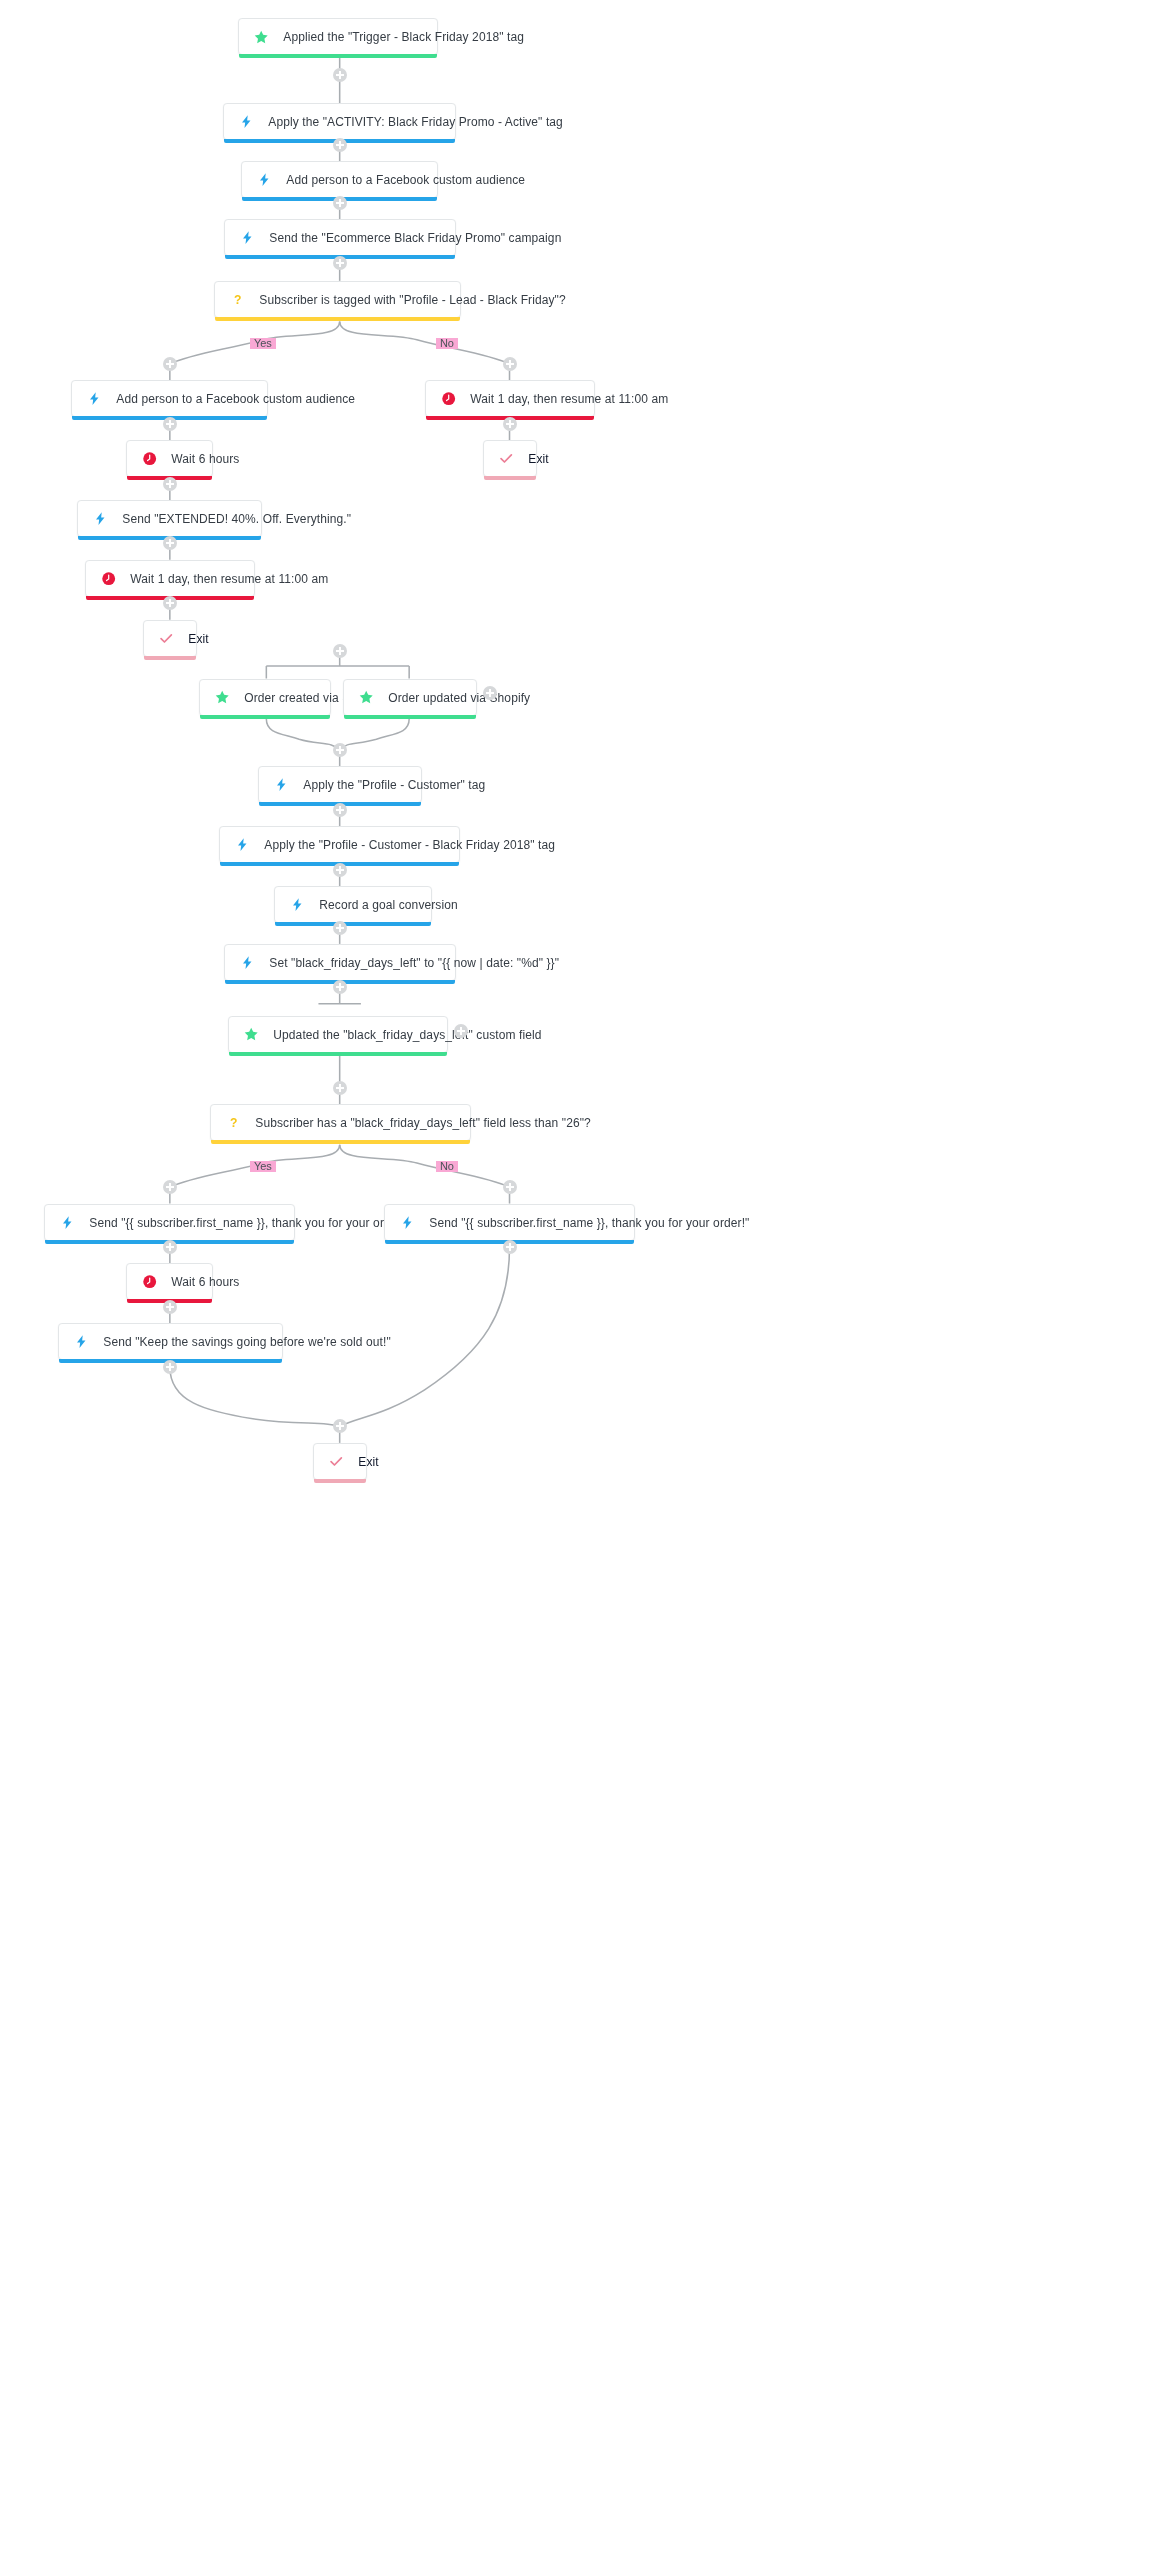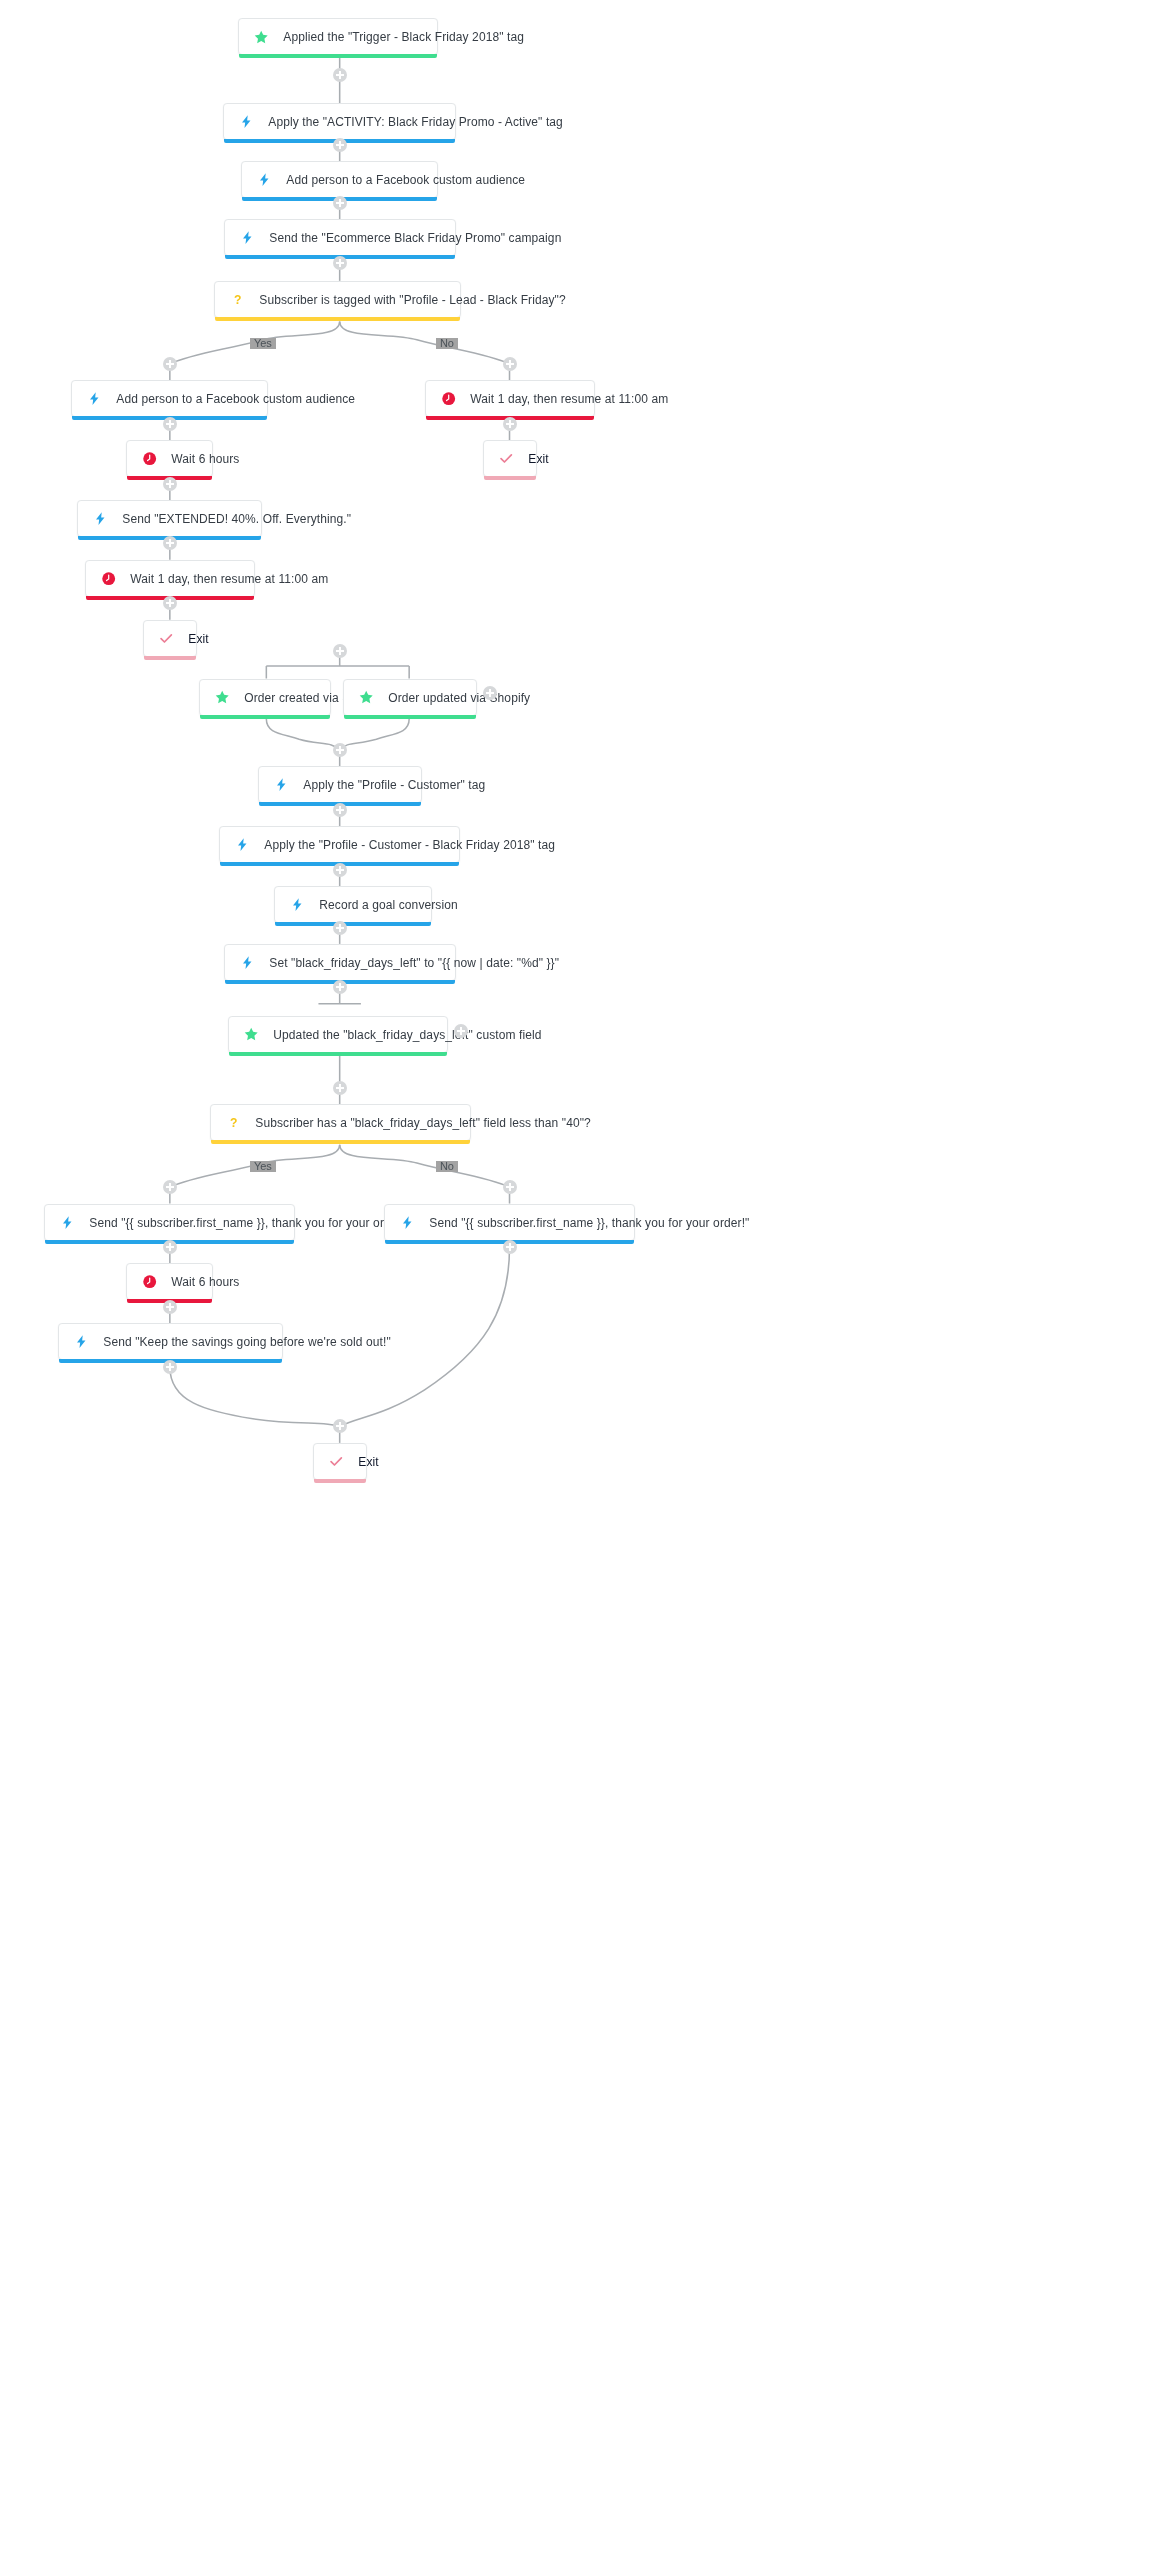--- a/index.html
+++ b/index.html
@@ -92,21 +92,21 @@
     background: #ffffff;
   }
   .plus::before { left: 3.4px; top: 6.6px; width: 7.7px; height: 1.5px; }
   .plus::after  { top: 3.4px; left: 6.6px; height: 7.7px; width: 1.5px; }
 
   .branch-label {
     position: absolute;
     font-size: 11px;
     color: #4b5258;
     z-index: 6;
-    background: #a3a3a3;
+    background: #f9a8d4;
     padding: 0 3.9px;
     line-height: 1;
   }
 </style>
 </head>
 <body>
 
 <div id="canvas">
 
   <svg id="edges" viewBox="0 0 1200 2669" preserveAspectRatio="none">
@@ -318,21 +318,21 @@
           </svg>
         </span>
         <span class="label">Updated the "black_friday_days_left" custom field</span>
       </div>
       <div class="node cond" style="left: 210px; top: 1104px; width: 261px;">
         <span class="ico">
           <svg width="15.4" height="17.4" viewBox="0 0 24 24" aria-hidden="true">
             <text x="12" y="18.5" text-anchor="middle" font-family="Liberation Sans, sans-serif" font-size="19" font-weight="bold" fill="#f5c518">?</text>
           </svg>
         </span>
-        <span class="label">Subscriber has a "black_friday_days_left" field less than "40"?</span>
+        <span class="label">Subscriber has a "black_friday_days_left" field less than "26"?</span>
       </div>
       <div class="node action" style="left: 44px; top: 1204px; width: 251px;">
         <span class="ico">
           <svg width="14.5" height="17.4" viewBox="0 0 24 24" aria-hidden="true">
             <path fill="#26a4e8" d="M14.4 1.5L5 13.4h5.2L9.1 22.5 19 10.2h-5.5z"></path>
           </svg>
         </span>
         <span class="label">Send "{{ subscriber.first_name }}, thank you for your order!"</span>
       </div>
       <div class="node wait" style="left: 126px; top: 1263px; width: 87px;">

